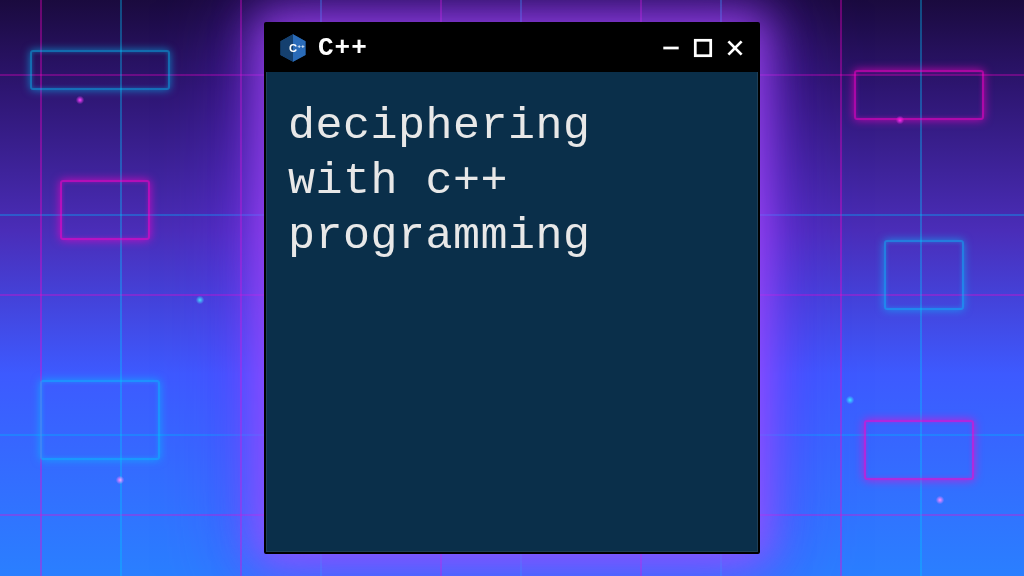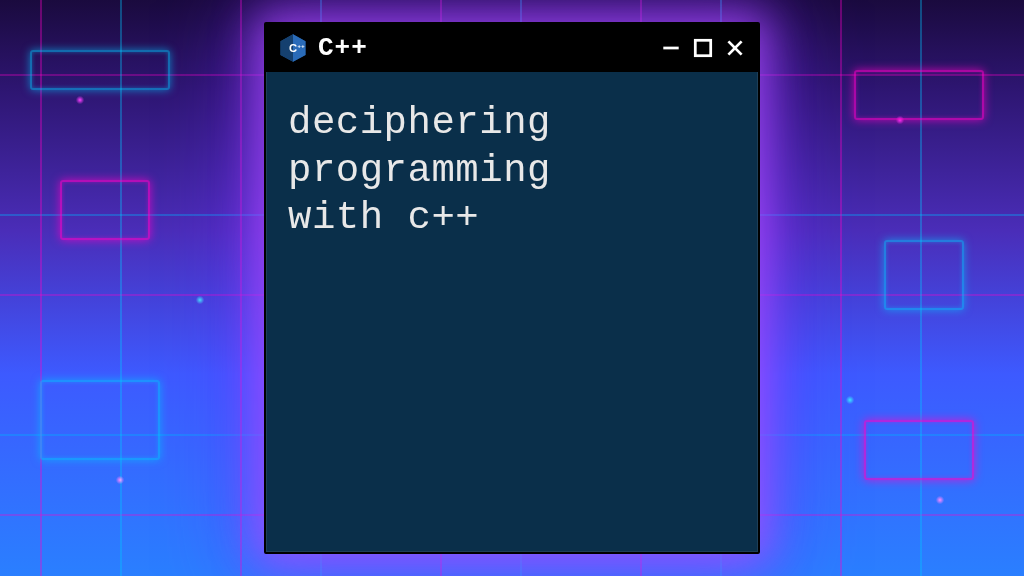--- a/index.html
+++ b/index.html
@@ -116,21 +116,21 @@
       align-items: center;
       justify-content: center;
       cursor: pointer;
     }
     .ctrl svg { stroke: #fff; stroke-width: 2.5; fill: none; }
 
     .content {
       flex: 1;
       padding: 28px 22px;
       color: #e8e8e8;
-      font-size: 39px;
+      font-size: 45px;
       line-height: 1.22;
       letter-spacing: 0.5px;
       font-family: 'Consolas', 'Courier New', monospace;
       word-break: break-word;
     }
     .content span { display: block; }
   </style>
 </head>
 <body>
 
@@ -169,16 +169,16 @@
       <div class="ctrl">
         <svg viewBox="0 0 20 20">
             <line x1="4" y1="4" x2="16" y2="16"></line>
             <line x1="16" y1="4" x2="4" y2="16"></line>
           </svg>
       </div>
     </div>
   </div>
   <div class="content">
     <span>deciphering</span>
+    <span>with c++</span>
     <span>programming</span>
-    <span>with c++</span>
   </div>
 </div>
 
 </body></html>

